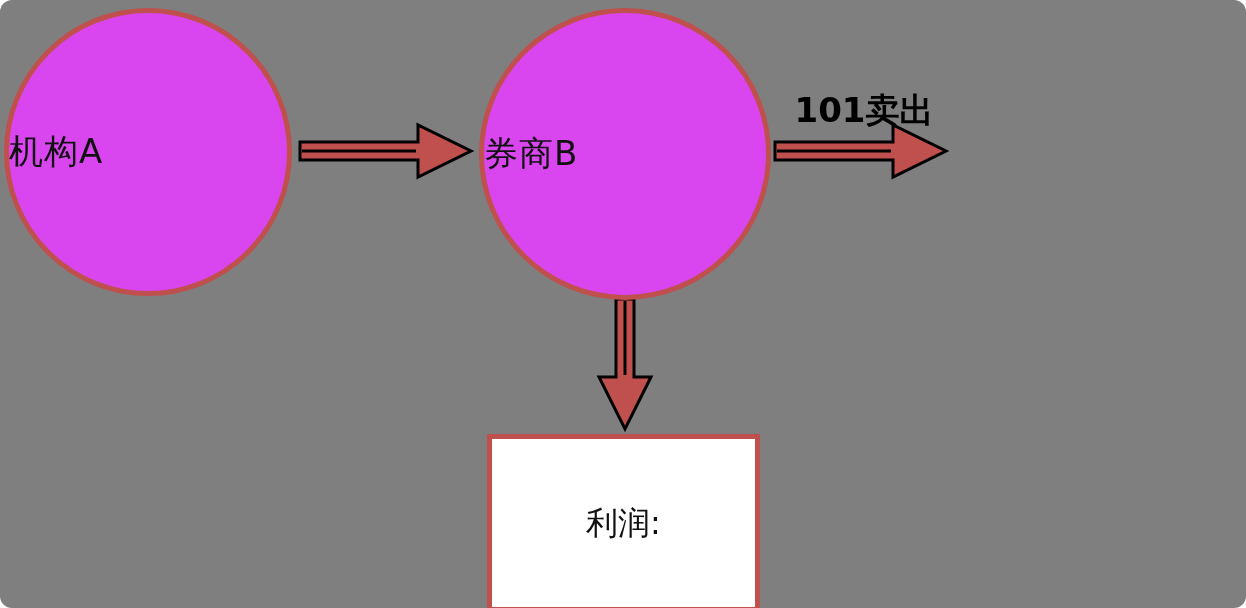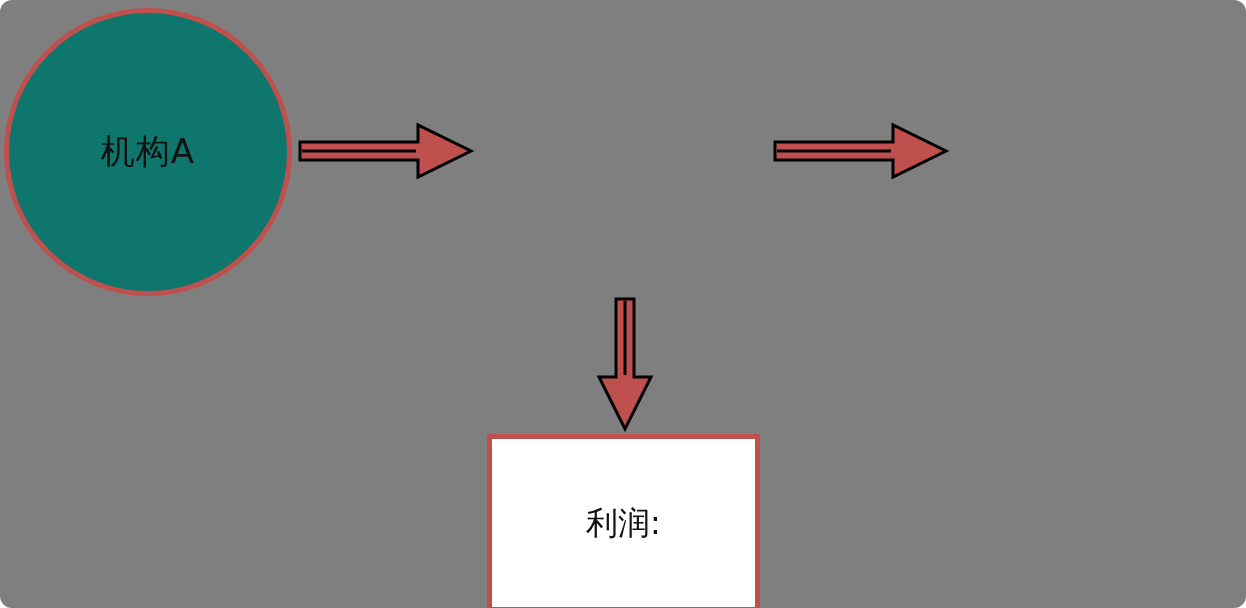--- a/index.html
+++ b/index.html
@@ -20,26 +20,25 @@
     position: absolute;
     left: 0;
     top: 0;
     width: 1246px;
     height: 608px;
     pointer-events: none;
   }
   .node-circle {
     position: absolute;
     border-radius: 50%;
-    background: #0f766e;
+    background: #d946ef;
     border: 5px solid #c0504d;
     box-sizing: border-box;
     display: flex;
     align-items: center;
-    justify-content: center;
   }
   .node-circle .node-label {
     font-size: 34px;
     color: #111111;
     letter-spacing: 1px;
   }
   #node-a { left: 4px;   top: 8px;  width: 288px; height: 288px; }
   #node-b { left: 479px; top: 8px;  width: 292px; height: 292px; }
   #node-c { left: 949px; top: 8px;  width: 284px; height: 284px; }
 
@@ -94,21 +93,25 @@
     <g>
       <polygon points="616,299 634,299 634,377 651,377 625,429 599,377 616,377" fill="#c0504d" stroke="#000000" stroke-width="3" stroke-linejoin="miter"></polygon>
       <line x1="625" y1="301" x2="625" y2="375" stroke="#000000" stroke-width="3"></line>
     </g>
   </svg>
 
   <div class="node-circle" id="node-a">
     <span class="node-label">机构A</span>
   </div>
 
+  <div class="node-circle" id="node-b">
+    <span class="node-label">券商B</span>
+  </div>
 
 
 
+  <div class="edge-label" id="edge-label-bc">101卖出</div>
 
   <div class="profit-box">
     <div class="profit-line">利润:</div>
   </div>
 
 </div>
 
 </body></html>

